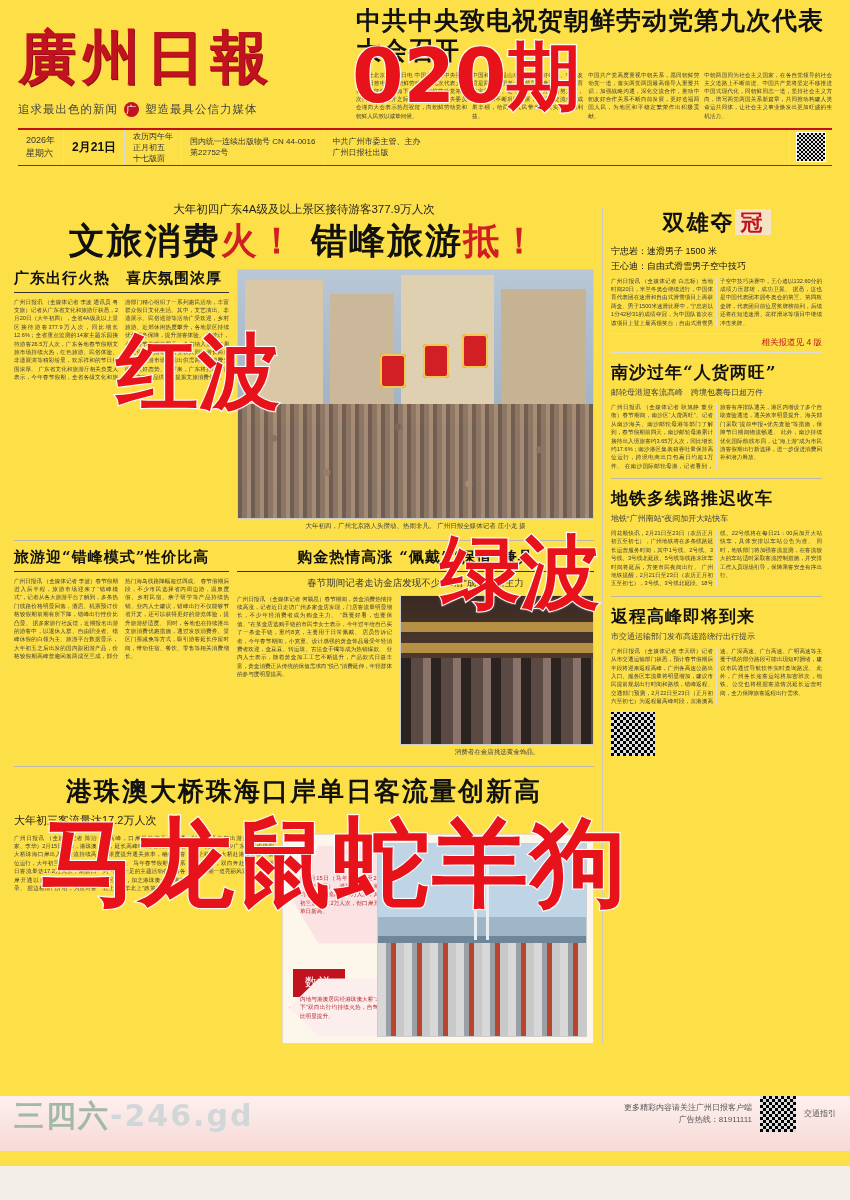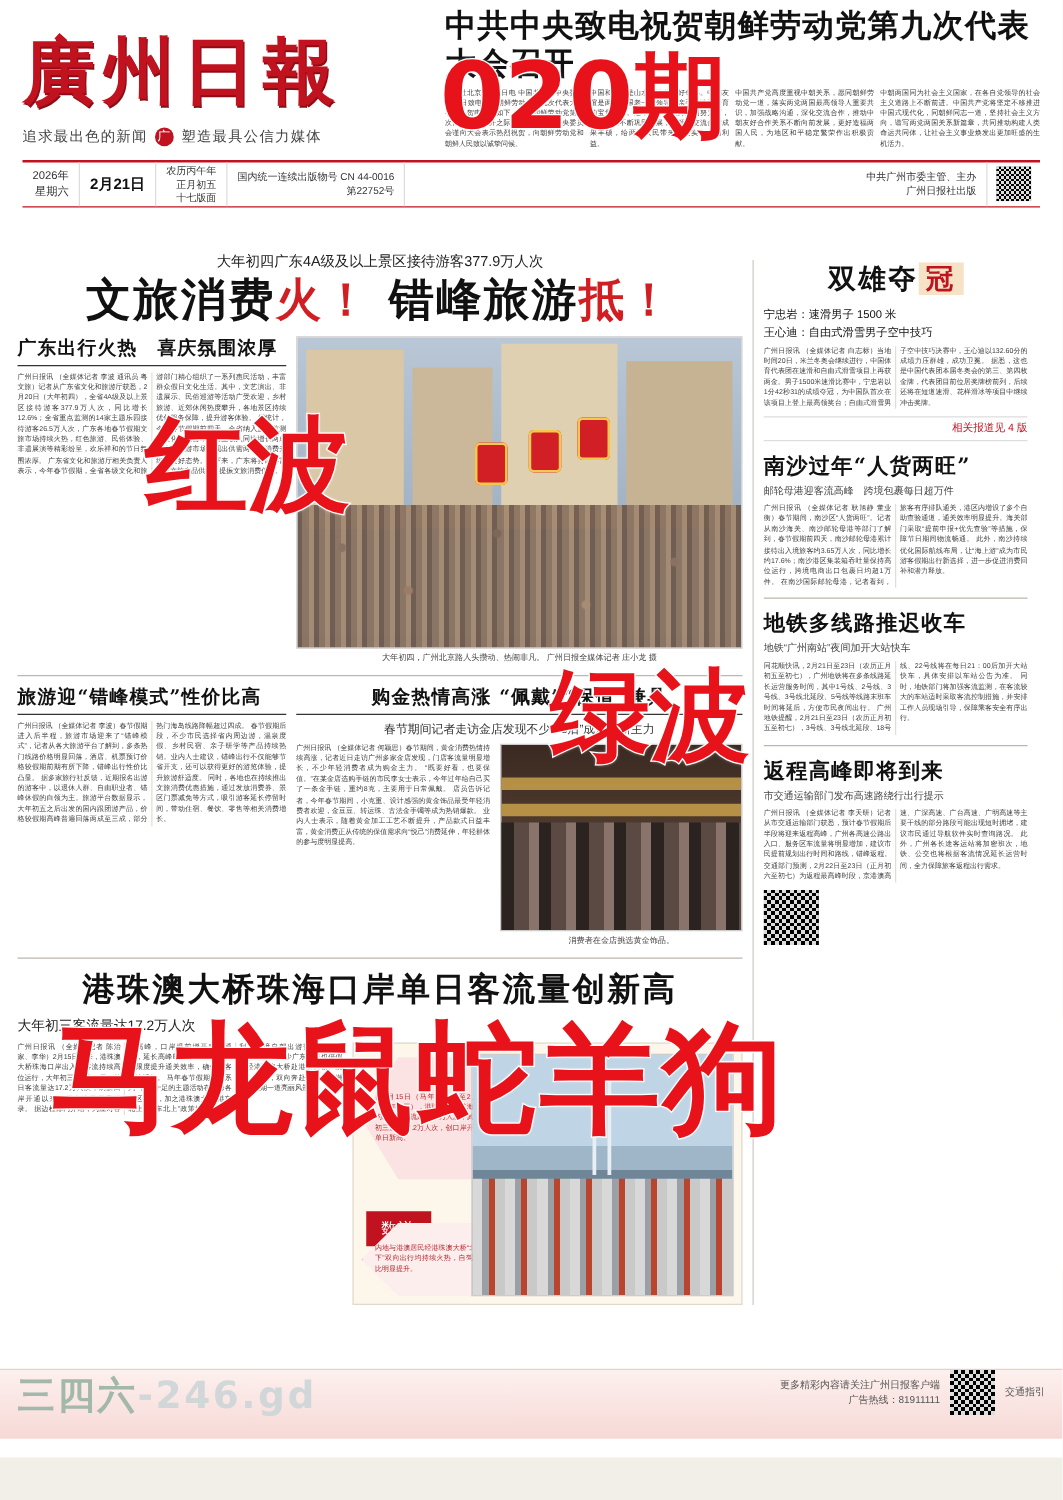--- a/index.html
+++ b/index.html
@@ -4,21 +4,21 @@
 <style>
   * { box-sizing: border-box; }
   html, body { margin:0; padding:0; }
   body {
     width:850px; height:1200px;
     background:#f2efe9;
     font-family:"Liberation Sans", sans-serif;
     position:relative;
     overflow:hidden;
   }
-  .page { position:relative; width:850px; height:1166px; background:#ffffff; }
+  .page { position:relative; width:850px; height:1166px; background:#fde047; }
 
   
   .masthead { position:relative; height:190px; padding:6px 18px 0 18px; }
   .mast-row { display:flex; align-items:flex-start; }
   .logo-block { width:330px; padding-top:22px; }
   .logo-title {
     font-family:"DejaVu Serif", serif;
     font-weight:bold;
     font-size:58px;
     letter-spacing:6px;
@@ -55,21 +55,21 @@
 
   
   .infobar {
     margin:8px 0 0 0;
     border-top:2px solid #c1121f; border-bottom:1px solid #c1121f;
     display:flex; align-items:stretch; height:38px;
     font-size:8px; color:#333;
   }
   .infobar .cell {
     padding:3px 8px; display:flex; flex-direction:column; justify-content:center;
-    border-right:1px solid #ddd; white-space:nowrap;text-align:right;
+    border-right:1px solid #ddd; white-space:nowrap;
   }
   .infobar .cell.date { font-size:9px; }
   .infobar .cell.big { font-size:12px; font-weight:bold; color:#111; }
   .infobar .cell.wide { flex:1; }
   .infobar .qr { width:30px; height:30px; margin:3px 6px; align-self:center;
     background:
       repeating-linear-gradient(0deg,#222 0 2px,#fff 2px 4px),
       repeating-linear-gradient(90deg,#222 0 2px,#fff 2px 4px);
     background-blend-mode:difference;
     border:1px solid #fff;

